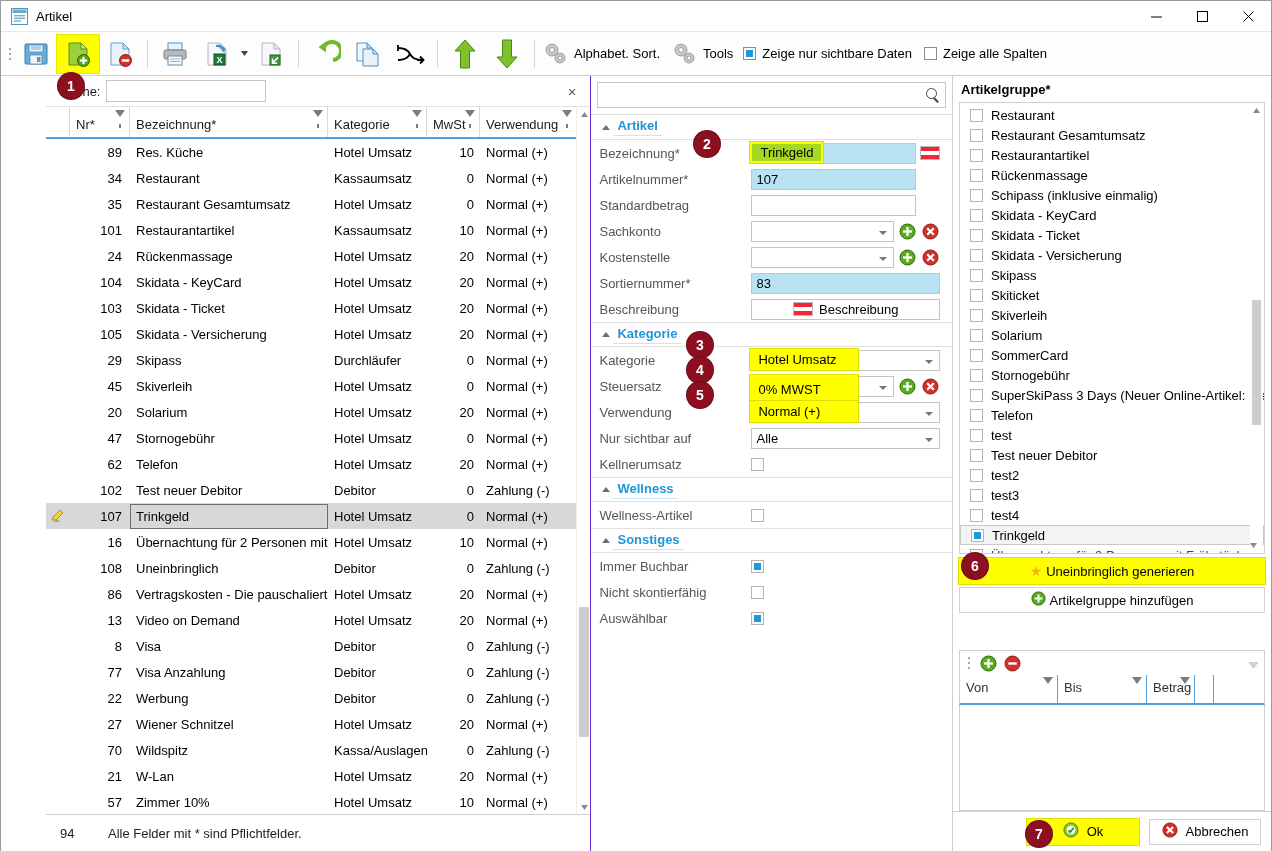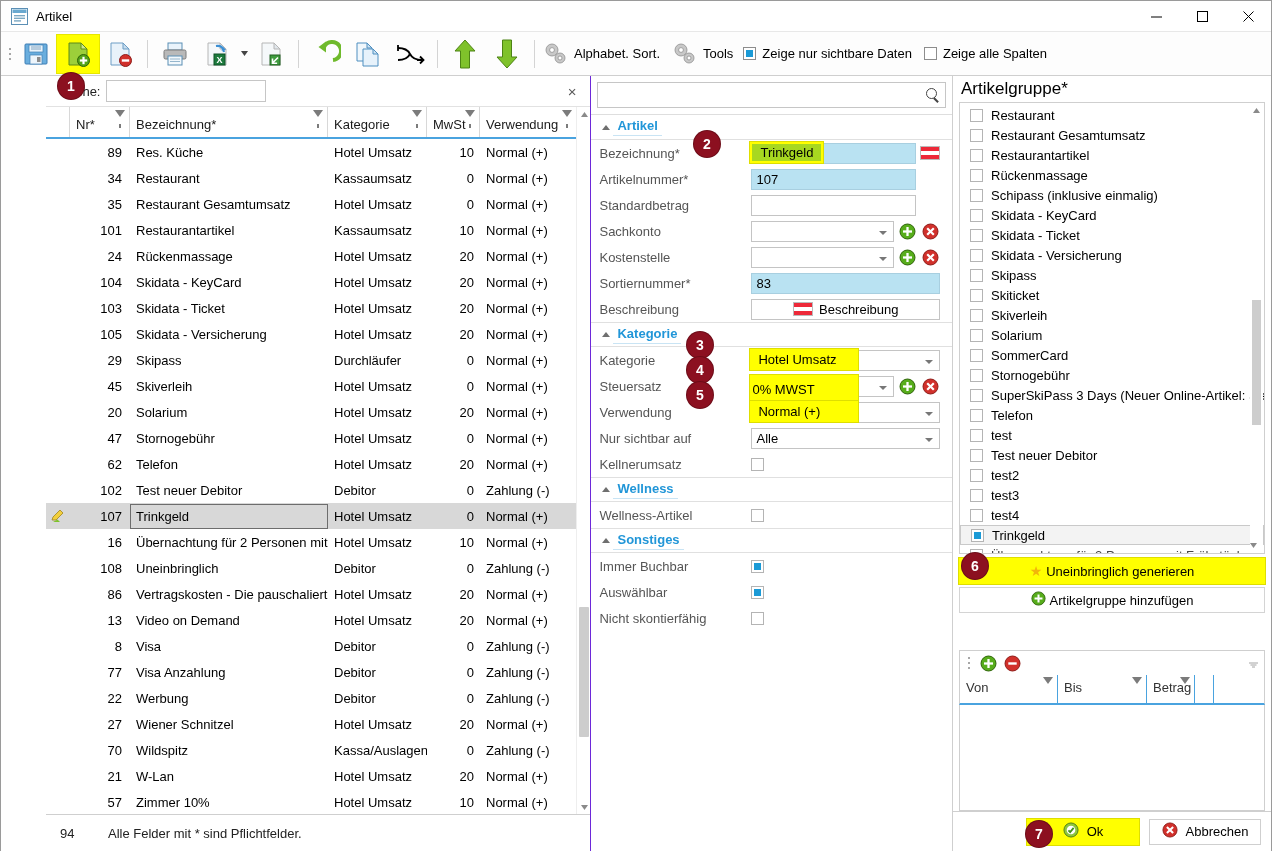--- a/index.html
+++ b/index.html
@@ -254,21 +254,21 @@
     width: 13px; height: 13px; border: 1px solid #b4b4b4; background: #fff;
     position: relative; flex:none;
   }
   .sq-check.on::after {
     content:""; position:absolute; left:2px; top:2px; width:7px; height:7px; background:#1b9ad6;
   }
 
   
   .rp-title {
     height: 26px; display: flex; align-items: center; padding-left: 8px;
-    font-weight: normal; font-size: 17px;
+    font-weight: bold; font-size: 13px;
   }
   .group-list {
     margin: 0 6px; border: 1px solid #cfcfcf; background: #fff;
     height: 452px; position: relative; overflow: hidden;
   }
   .gl-item {
     display: flex; align-items: center; height: 20px; padding-left: 10px; gap: 8px;
     font-size: 13px; white-space: nowrap; overflow: hidden;
   }
   .gl-item.sel { background: #f3f3f3; border: 1px solid #c9c9c9; }
@@ -902,21 +902,21 @@
             <span class="ddown" style="position:relative;">
               <span class="hl-yellow" style="position:absolute;left:-2px;top:-2px;height:21px;width:108px;padding:0 6px;display:flex;align-items:center;">Hotel Umsatz</span>
             </span>
           </span>
         </div>
 
         <div class="frow">
           <span class="flabel">Steuersatz</span>
           <span class="fctl">
             <span class="ddown" style="position:relative;">
-              <span class="hl-yellow" style="position:absolute;left:-2px;top:-2px;height:30px;width:108px;padding:0 0;display:flex;align-items:center;">0% MWST</span>
+              <span class="hl-yellow" style="position:absolute;left:-2px;top:-2px;height:30px;width:108px;padding:0 6px;display:flex;align-items:center;">0% MWST</span>
             </span>
             <span class="icon-btn">
               <svg width="17" height="17" viewBox="0 0 17 17">
                   <circle cx="8.5" cy="8.5" r="7.5" fill="#57ad1b" stroke="#2f6409"></circle>
                   <line x1="8.5" y1="4" x2="8.5" y2="13" stroke="#fff" stroke-width="2.3"></line>
                   <line x1="4" y1="8.5" x2="13" y2="8.5" stroke="#fff" stroke-width="2.3"></line>
                 </svg>
             </span>
             <span class="icon-btn">
               <svg width="17" height="17" viewBox="0 0 17 17">
@@ -974,29 +974,29 @@
           </span>
           <span class="sect-title">Sonstiges</span>
         </div>
         <div class="frow">
           <span class="flabel">Immer Buchbar</span>
           <span class="fctl">
               <span class="sq-check on"></span>
             </span>
         </div>
         <div class="frow">
+          <span class="flabel">Nicht skontierfähig</span>
+          <span class="fctl">
+              <span class="sq-check"></span>
+            </span>
+        </div>
+        <div class="frow">
           <span class="flabel">Auswählbar</span>
           <span class="fctl">
               <span class="sq-check on"></span>
-            </span>
-        </div>
-        <div class="frow">
-          <span class="flabel">Nicht skontierfähig</span>
-          <span class="fctl">
-              <span class="sq-check"></span>
             </span>
         </div>
 
       </div>
     </div>
 
     <div class="right-pane">
 
       <div class="rp-title">Artikelgruppe*</div>
 

